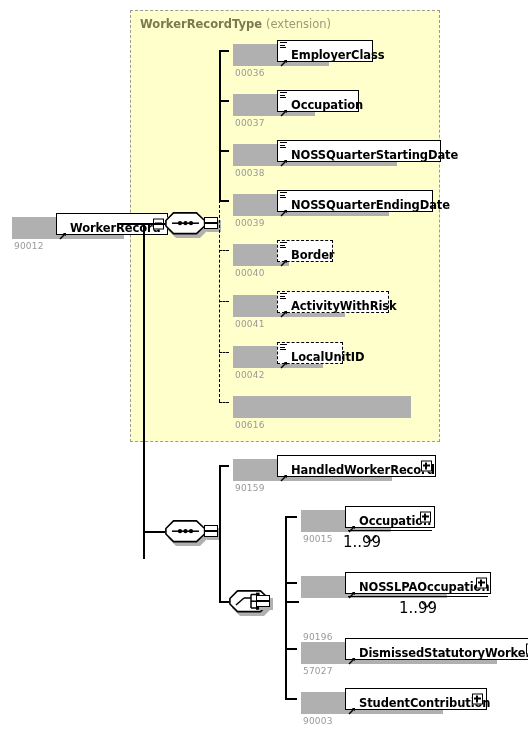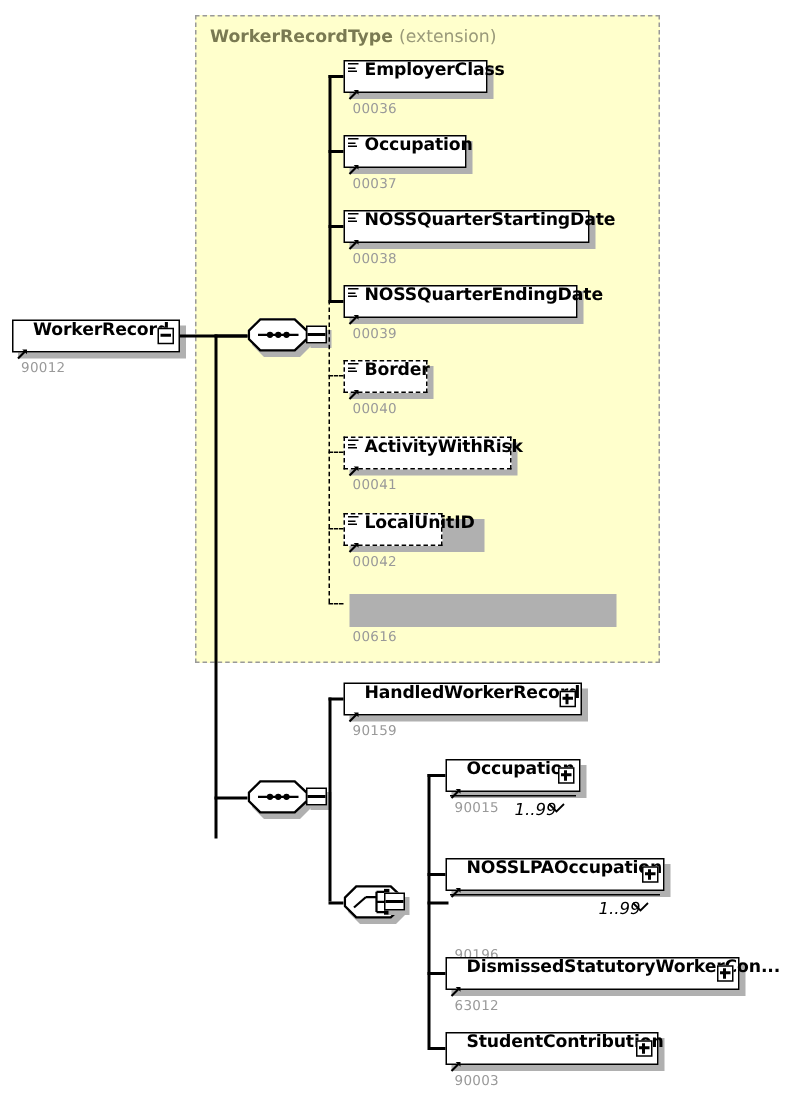--- a/index.html
+++ b/index.html
@@ -30,22 +30,23 @@
   }
 
   
   .el{
     position:absolute;
     box-sizing:border-box;
     background:#ffffff;
     border:1.5px solid #000000;
     height:22px;
     display:flex;
-    align-items:flex-start;
+    align-items:flex-end;
     white-space:nowrap;
+    margin-left:48px;
   }
   .el.optional{border-style:dashed;border-width:1.5px;}
   .el .label{
     font-size:11.5px;
     font-weight:bold;
     color:#000000;
     line-height:1;
     padding-left:13px;
     padding-right:4px;
     letter-spacing:-0.1px;
@@ -110,24 +111,23 @@
     position:absolute;
     font-size:9px;
     color:#999999;
     white-space:nowrap;
     letter-spacing:0.2px;
   }
 
   
   .card{
     position:absolute;
-    font-size:11px;
+    font-size:15px;
     color:#000000;
     white-space:nowrap;
-    font-style:italic;
   }
 
   
   .comp{
     position:absolute;
     width:44px;height:24px;
   }
   .comp .shadow-oct{
     position:absolute;left:3px;top:4px;
     width:40px;height:22px;
@@ -391,21 +391,21 @@
     <div class="ln h" style="left: 285px; top: 582px; width: 12px;"></div>
     <div class="shadow" style="left:301px;top:642px;width:196px;height:22px;"></div>
     <div class="el" style="left: 297px; top: 638px; width: 196px;">
       <span class="arrow-icon"><svg width="8" height="8" viewBox="0 0 8 8">
           <path d="M1,7 L6,2" stroke="#000" stroke-width="1.4" fill="none"></path>
           <path d="M7,1 L7,4.2 L3.8,1 Z" fill="#000"></path>
         </svg></span>
       <span class="label">DismissedStatutoryWorkerCon...</span>
       <span class="expander"></span>
     </div>
-    <div class="idcap" style="left: 303px; top: 666px;">63012</div>
+    <div class="idcap" style="left: 303px; top: 666px;">57027</div>
     <div class="ln h" style="left: 285px; top: 648px; width: 12px;"></div>
     <div class="shadow" style="left:301px;top:692px;width:142px;height:22px;"></div>
     <div class="el" style="left: 297px; top: 688px; width: 142px;">
       <span class="arrow-icon"><svg width="8" height="8" viewBox="0 0 8 8">
           <path d="M1,7 L6,2" stroke="#000" stroke-width="1.4" fill="none"></path>
           <path d="M7,1 L7,4.2 L3.8,1 Z" fill="#000"></path>
         </svg></span>
       <span class="label">StudentContribution</span>
       <span class="expander"></span>
     </div>

